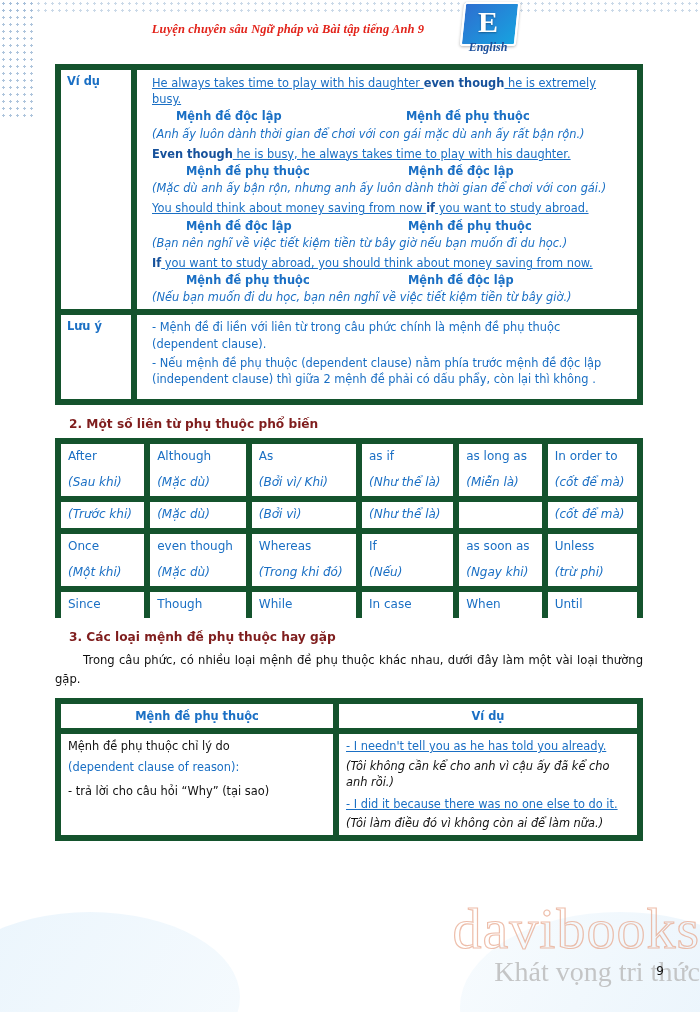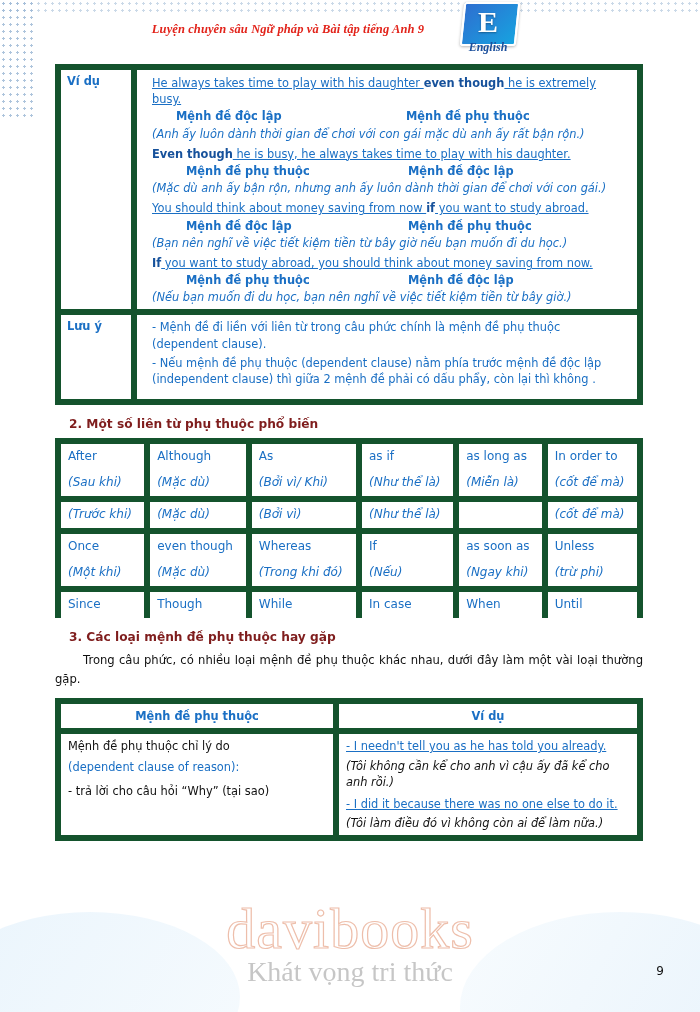--- a/index.html
+++ b/index.html
@@ -134,21 +134,21 @@
   }
   .clause-table .c1{width:258px;}
   
   .pageno{
     position:absolute;right:36px;bottom:34px;
     font-size:12px;color:#111;
   }
   
   .wm{
     position:absolute;left:0;right:0;bottom:24px;
-    text-align:center;pointer-events:none;
+    text-align:right;pointer-events:none;
   }
   .wm-main{
     font-family:"Liberation Serif", serif;
     font-size:58px;
     color:transparent;
     -webkit-text-stroke:1.2px #e8a98f;
     letter-spacing:1px;
     opacity:.75;
   }
   .wm-sub{

